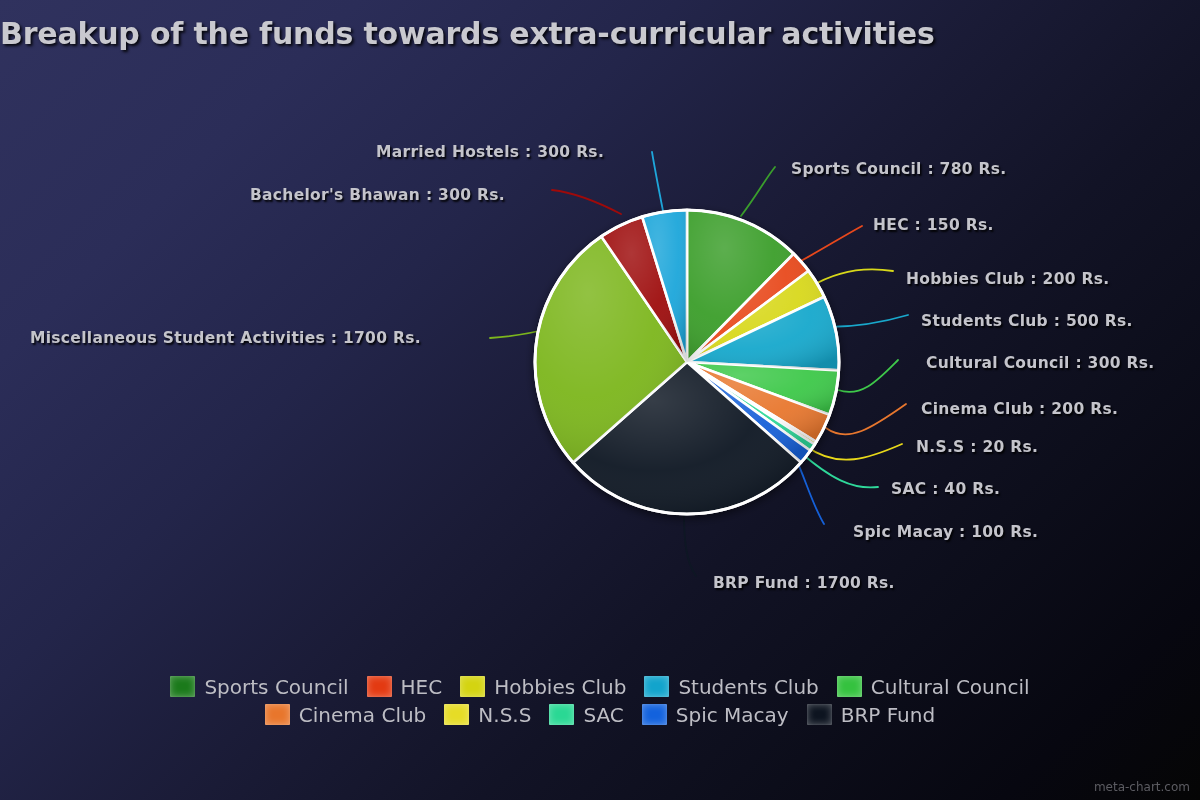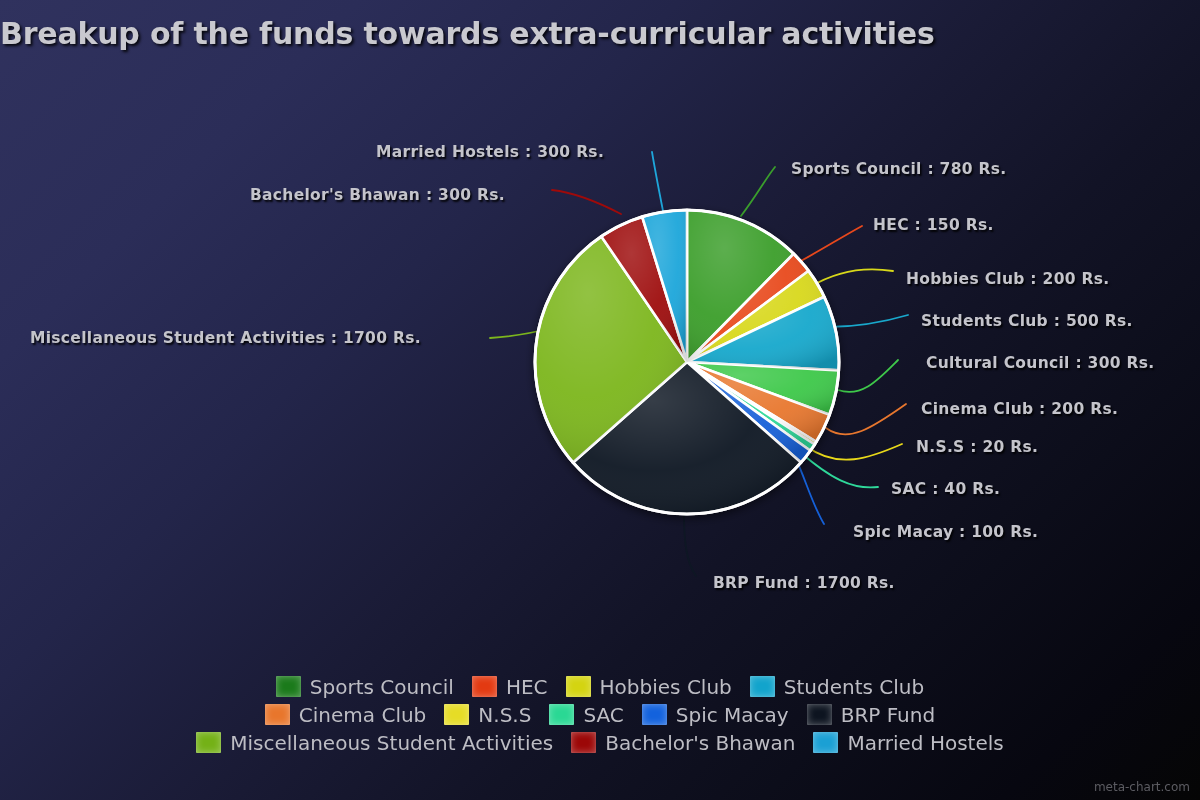--- a/index.html
+++ b/index.html
@@ -170,20 +170,24 @@
           <span class="legend-text">HEC</span>
         </div>
         <div class="legend-item">
           <span class="legend-swatch" style="background: rgb(212, 212, 17);"></span>
           <span class="legend-text">Hobbies Club</span>
         </div>
         <div class="legend-item">
           <span class="legend-swatch" style="background: rgb(18, 164, 204);"></span>
           <span class="legend-text">Students Club</span>
         </div>
+        <div class="legend-item">
+          <span class="legend-swatch" style="background: rgb(53, 194, 63);"></span>
+          <span class="legend-text">Cultural Council</span>
+        </div>
       </div>
       <div class="legend-row">
         <div class="legend-item">
           <span class="legend-swatch" style="background: rgb(232, 118, 44);"></span>
           <span class="legend-text">Cinema Club</span>
         </div>
         <div class="legend-item">
           <span class="legend-swatch" style="background: rgb(230, 220, 38);"></span>
           <span class="legend-text">N.S.S</span>
         </div>
@@ -193,31 +197,17 @@
         </div>
         <div class="legend-item">
           <span class="legend-swatch" style="background: rgb(19, 98, 221);"></span>
           <span class="legend-text">Spic Macay</span>
         </div>
         <div class="legend-item">
           <span class="legend-swatch" style="background: rgb(13, 20, 32);"></span>
           <span class="legend-text">BRP Fund</span>
         </div>
       </div>
-      <div class="legend-row">
-        <div class="legend-item">
-          <span class="legend-swatch" style="background: rgb(116, 177, 23);"></span>
-          <span class="legend-text">Miscellaneous Student Activities</span>
-        </div>
-        <div class="legend-item">
-          <span class="legend-swatch" style="background: rgb(156, 7, 7);"></span>
-          <span class="legend-text">Bachelor's Bhawan</span>
-        </div>
-        <div class="legend-item">
-          <span class="legend-swatch" style="background: rgb(27, 160, 212);"></span>
-          <span class="legend-text">Married Hostels</span>
-        </div>
-      </div>
     </div>
 
   <div id="watermark">meta-chart.com</div>
 
 </div>
 
 </body></html>

